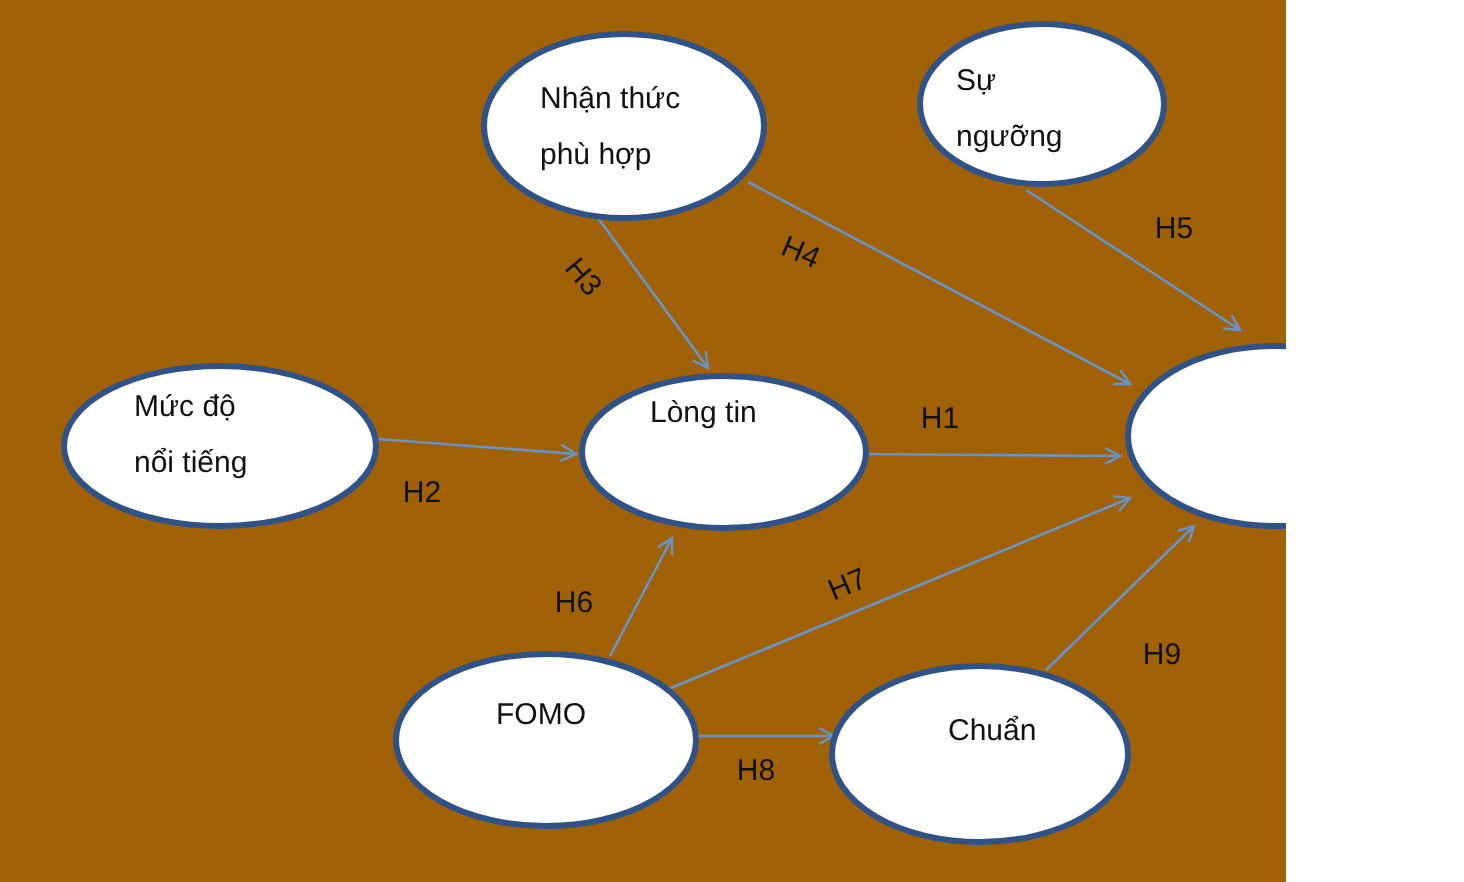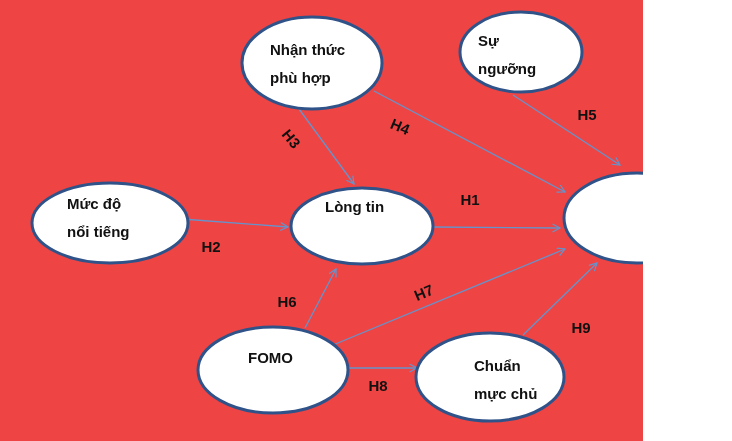--- a/index.html
+++ b/index.html
@@ -4,25 +4,24 @@
 <style>
   html, body {
     margin: 0;
     padding: 0;
     background: #ffffff;
   }
   #canvas {
     position: relative;
     width: 643px;
     height: 441px;
-    background: #ef4444;
+    background: #a16207;
     font-family: "Liberation Sans", "DejaVu Sans", sans-serif;
     color: var(--label-text, #111111);
     overflow: hidden;
-    font-weight: bold;
   }
   #diagram-svg {
     position: absolute;
     left: 0;
     top: 0;
   }
   .node {
     stroke: var(--node-stroke, #2f5389);
     stroke-width: 3;
     fill: #ffffff;
@@ -104,24 +103,23 @@
     <span>nổi tiếng</span>
   </div>
   <div class="node-label" style="left:325px; top:193px;">
     <span>Lòng tin</span>
   </div>
   <div class="node-label" style="left:248px; top:344px;">
     <span>FOMO</span>
   </div>
   <div class="node-label" style="left:450px; top:352px;margin-left:24px;">
     <span>Chuẩn</span>
-    <span>mực chủ</span>
   </div>
 
-  <div class="edge-label" style="left:470px; top:200px;">H1</div>
+  <div class="edge-label" style="left:470px; top:210px;">H1</div>
   <div class="edge-label" style="left:211px; top:210px;margin-top:37px;">H2</div>
   <div class="edge-label rot50" style="left:291px; top:139px;">H3</div>
   <div class="edge-label rot23" style="left:400px; top:127px;">H4</div>
   <div class="edge-label" style="left:587px; top:115px;">H5</div>
   <div class="edge-label" style="left:287px; top:302px;text-align:right;">H6</div>
   <div class="edge-label rotm23" style="left:424px; top:293px;">H7</div>
   <div class="edge-label" style="left:378px; top:386px;">H8</div>
   <div class="edge-label" style="left:581px; top:328px;">H9</div>
 
 </div>

